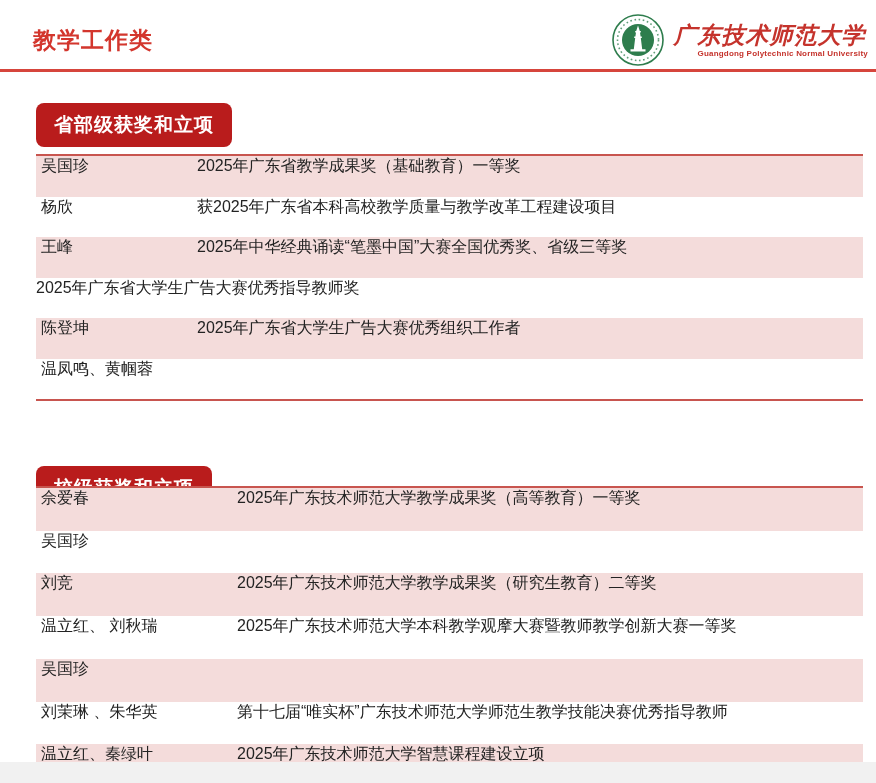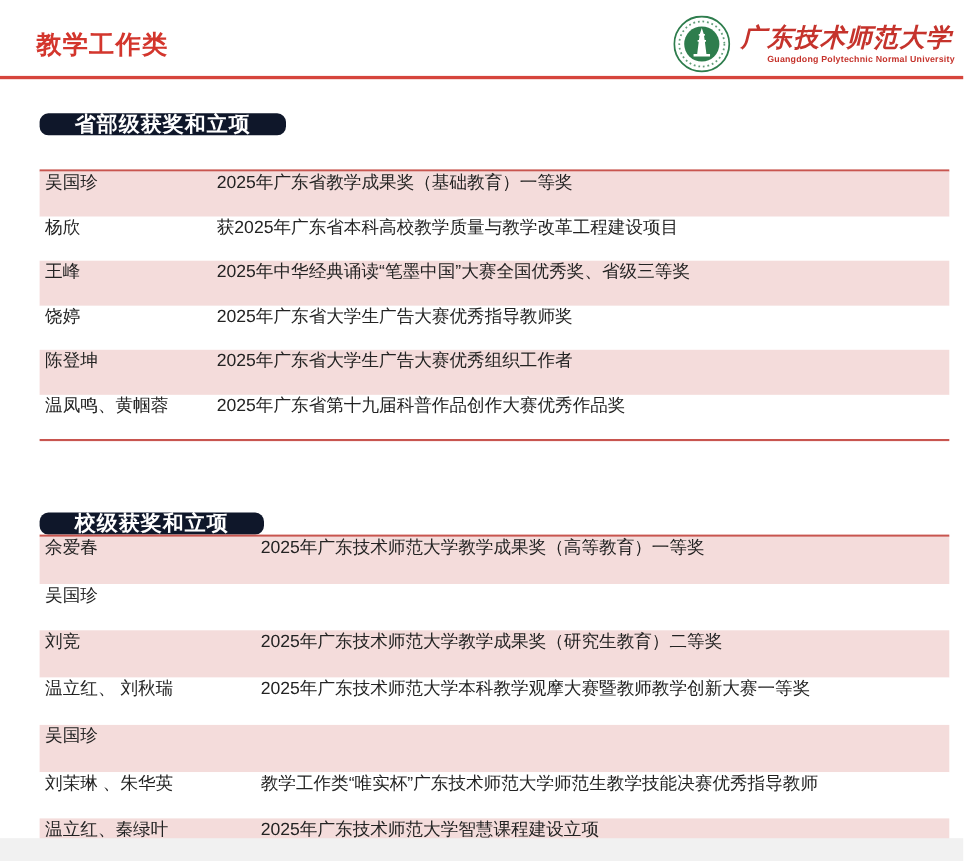--- a/index.html
+++ b/index.html
@@ -18,23 +18,23 @@
   .logo-text{display:flex;flex-direction:column;align-items:flex-start;}
   .logo-cn{
     font-family:"DejaVu Serif","Liberation Serif",serif;font-style:italic;font-weight:700;
     font-size:23px;color:#c5332c;letter-spacing:1px;white-space:nowrap;line-height:1.1;
   }
   .logo-en{
     font-size:8px;font-weight:700;color:#c5332c;letter-spacing:.2px;margin-top:2px;white-space:nowrap;padding-left:24px;
   }
   
   .badge{
-    position:absolute;left:36px;height:20px;background:#0f172a;color:#ffffff;
+    position:absolute;left:36px;height:44px;background:#b91c1c;color:#ffffff;
     font-weight:700;font-size:19px;border-radius:8px;display:inline-flex;align-items:center;
-    padding:0 32px;letter-spacing:1px;white-space:nowrap;
+    padding:0 18px;letter-spacing:1px;white-space:nowrap;
   }
   #badge1{top:103px;}
   #badge2{top:431px;margin-top:35px;}
   
   .award-table{
     position:absolute;left:36px;width:827px;display:flex;flex-direction:column;
     border-top:2px solid #c8554f;border-bottom:2px solid #c8554f;box-sizing:border-box;
   }
   #table1{top:154px;height:247px;}
   #table2{top:486px;height:303px;}
@@ -77,30 +77,28 @@
       </div>
       <div class="row">
         <span class="name">杨欣</span>
         <span class="award">获2025年广东省本科高校教学质量与教学改革工程建设项目</span>
       </div>
       <div class="row">
         <span class="name">王峰</span>
         <span class="award">2025年中华经典诵读“笔墨中国”大赛全国优秀奖、省级三等奖</span>
       </div>
       <div class="row">
-        <span class="name">饶婷</span>
         <span class="award">2025年广东省大学生广告大赛优秀指导教师奖</span>
       </div>
       <div class="row">
         <span class="name">陈登坤</span>
         <span class="award">2025年广东省大学生广告大赛优秀组织工作者</span>
       </div>
       <div class="row">
         <span class="name">温凤鸣、黄帼蓉</span>
-        <span class="award">2025年广东省第十九届科普作品创作大赛优秀作品奖</span>
       </div>
     </div>
 
   <div class="badge" id="badge2">校级获奖和立项</div>
   <div class="award-table" id="table2">
       <div class="row">
         <span class="name">佘爱春</span>
         <span class="award">2025年广东技术师范大学教学成果奖（高等教育）一等奖</span>
       </div>
       <div class="row">
@@ -112,21 +110,21 @@
       </div>
       <div class="row">
         <span class="name">温立红、 刘秋瑞</span>
         <span class="award">2025年广东技术师范大学本科教学观摩大赛暨教师教学创新大赛一等奖</span>
       </div>
       <div class="row">
         <span class="name">吴国珍</span>
       </div>
       <div class="row">
         <span class="name">刘茉琳 、朱华英</span>
-        <span class="award">教学工作类“唯实杯”广东技术师范大学师范生教学技能决赛优秀指导教师</span>
+        <span class="award">第十七届“唯实杯”广东技术师范大学师范生教学技能决赛优秀指导教师</span>
       </div>
       <div class="row">
         <span class="name">温立红、秦绿叶</span>
         <span class="award">2025年广东技术师范大学智慧课程建设立项</span>
       </div>
     </div>
 
   <div class="footer"></div>
 </div>
 

